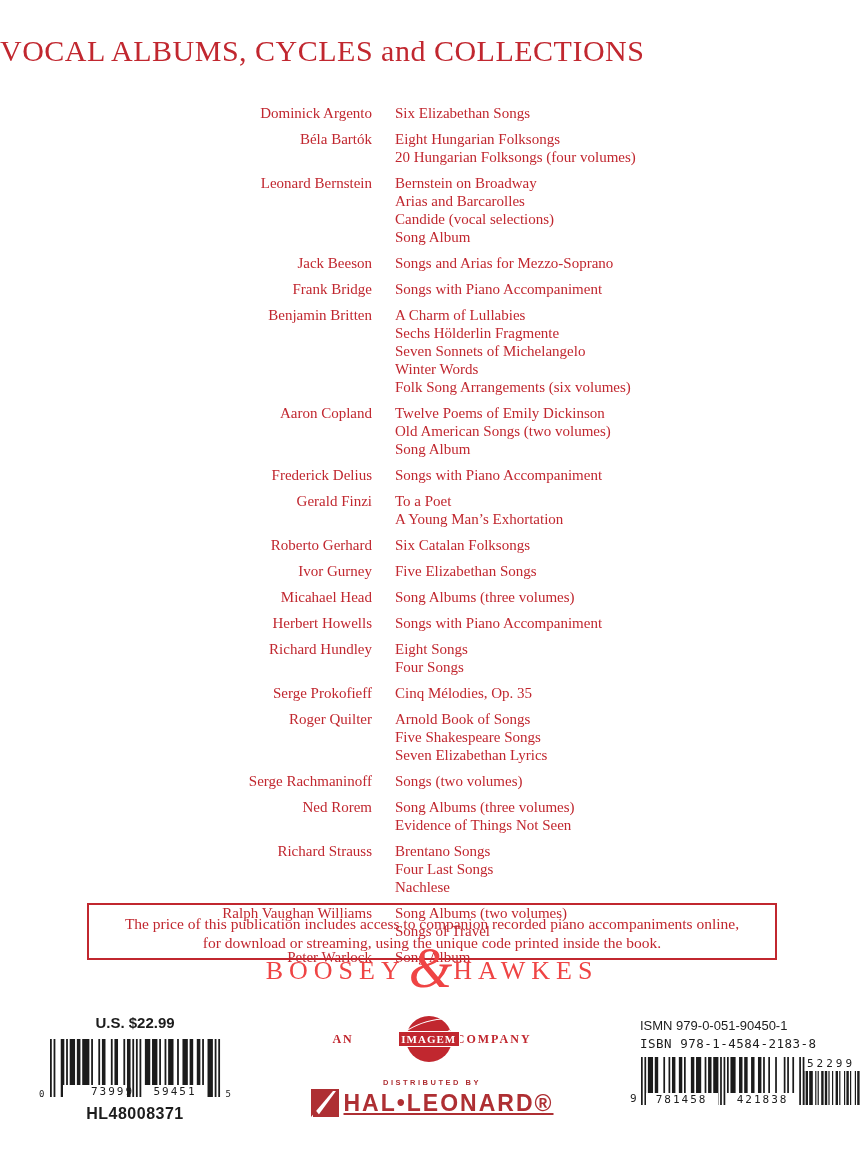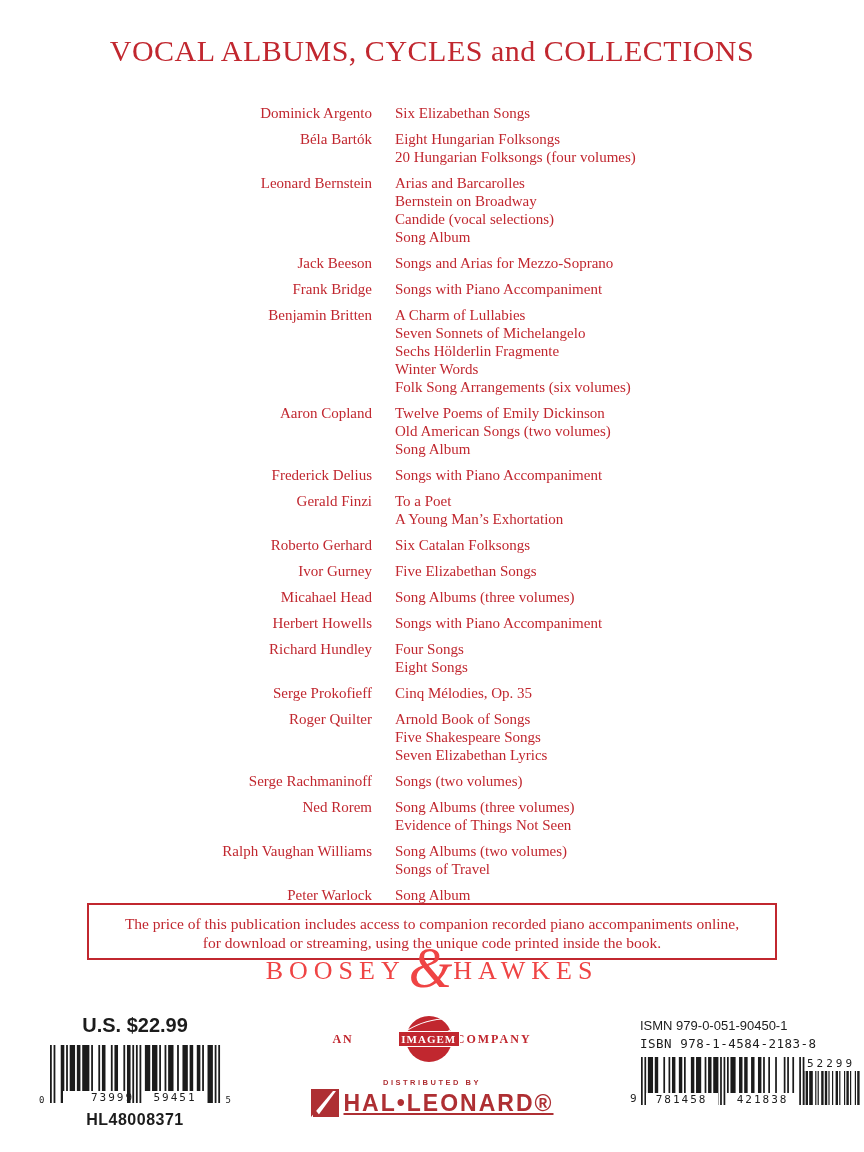--- a/index.html
+++ b/index.html
@@ -8,21 +8,21 @@
     --ink:#1c1c1c;
   }
   *{box-sizing:border-box;}
   body{margin:0;background:#ffffff;}
   .page{
     position:relative;width:864px;height:1152px;background:#fff;overflow:hidden;
     font-family:"Liberation Serif",serif;color:var(--red);
   }
   
   .title{
-    position:absolute;top:34px;left:0;right:0;margin:0;text-align:center;
+    position:absolute;top:34px;left:0;right:0;margin:0;
     font-size:30px;font-weight:normal;letter-spacing:0.5px;color:var(--red);
   }
   
   .catalog{position:absolute;top:104px;left:42px;width:780px;}
   .entry{display:grid;grid-template-columns:330px 1fr;column-gap:23px;margin-bottom:8px;}
   .composer{text-align:right;font-size:15px;line-height:18px;}
   .works{font-size:15px;line-height:18px;}
   
   .notice{
     position:absolute;top:903px;left:87px;width:690px;border:2px solid var(--red);
@@ -43,21 +43,21 @@
     font-size:11px;font-weight:bold;letter-spacing:1px;padding:1px 0;
   }
   
   .hal{position:absolute;top:1078px;left:0;right:0;text-align:center;color:var(--hal-red);}
   .hal-dist{font-family:"Liberation Sans",sans-serif;font-size:7.5px;font-weight:bold;letter-spacing:2.5px;margin-bottom:2px;}
   .hal-row{display:flex;justify-content:center;align-items:center;gap:5px;text-decoration:underline;}
   .hal-mark{display:block;}
   .hal-word{font-family:"Liberation Sans",sans-serif;font-size:23px;font-weight:bold;letter-spacing:2px;}
   
   .retail{position:absolute;left:44px;top:1014px;width:182px;text-align:center;color:var(--ink);}
-  .price{font-family:"Liberation Sans",sans-serif;font-size:20px;font-weight:bold;}
+  .price{font-family:"Liberation Sans",sans-serif;font-size:15px;font-weight:bold;}
   .upc{position:relative;width:170px;height:58px;margin:8px auto 0;}
   .upc svg,.ean svg,.addon svg{display:block;}
   .bars-abs{position:absolute;left:0;top:0;}
   .bc-chip{
     position:absolute;bottom:-1px;background:#fff;color:var(--ink);
     font-family:"DejaVu Sans Mono",monospace;font-size:11px;line-height:13px;letter-spacing:2px;text-align:center;
   }
   .chip-l{left:13px;width:64px;padding-left:28px;}
   .chip-r{right:13px;width:64px;}
   .bc-lead{position:absolute;left:-11px;bottom:-2px;font-family:"DejaVu Sans Mono",monospace;font-size:9px;}
@@ -92,44 +92,44 @@
       <div class="entry">
         <div class="composer">Béla Bartók</div>
         <div class="works">
           <div>Eight Hungarian Folksongs</div>
           <div>20 Hungarian Folksongs (four volumes)</div>
         </div>
       </div>
       <div class="entry">
         <div class="composer">Leonard Bernstein</div>
         <div class="works">
+          <div>Bernstein on Broadway</div>
           <div>Arias and Barcarolles</div>
-          <div>Bernstein on Broadway</div>
           <div>Candide (vocal selections)</div>
           <div>Song Album</div>
         </div>
       </div>
       <div class="entry">
         <div class="composer">Jack Beeson</div>
         <div class="works">
           <div>Songs and Arias for Mezzo-Soprano</div>
         </div>
       </div>
       <div class="entry">
         <div class="composer">Frank Bridge</div>
         <div class="works">
           <div>Songs with Piano Accompaniment</div>
         </div>
       </div>
       <div class="entry">
         <div class="composer">Benjamin Britten</div>
         <div class="works">
           <div>A Charm of Lullabies</div>
+          <div>Sechs Hölderlin Fragmente</div>
           <div>Seven Sonnets of Michelangelo</div>
-          <div>Sechs Hölderlin Fragmente</div>
           <div>Winter Words</div>
           <div>Folk Song Arrangements (six volumes)</div>
         </div>
       </div>
       <div class="entry">
         <div class="composer">Aaron Copland</div>
         <div class="works">
           <div>Twelve Poems of Emily Dickinson</div>
           <div>Old American Songs (two volumes)</div>
           <div>Song Album</div>
@@ -168,22 +168,22 @@
       </div>
       <div class="entry">
         <div class="composer">Herbert Howells</div>
         <div class="works">
           <div>Songs with Piano Accompaniment</div>
         </div>
       </div>
       <div class="entry">
         <div class="composer">Richard Hundley</div>
         <div class="works">
+          <div>Eight Songs</div>
           <div>Four Songs</div>
-          <div>Eight Songs</div>
         </div>
       </div>
       <div class="entry">
         <div class="composer">Serge Prokofieff</div>
         <div class="works">
           <div>Cinq Mélodies, Op. 35</div>
         </div>
       </div>
       <div class="entry">
         <div class="composer">Roger Quilter</div>
@@ -197,20 +197,28 @@
         <div class="composer">Serge Rachmaninoff</div>
         <div class="works">
           <div>Songs (two volumes)</div>
         </div>
       </div>
       <div class="entry">
         <div class="composer">Ned Rorem</div>
         <div class="works">
           <div>Song Albums (three volumes)</div>
           <div>Evidence of Things Not Seen</div>
+        </div>
+      </div>
+      <div class="entry">
+        <div class="composer">Richard Strauss</div>
+        <div class="works">
+          <div>Brentano Songs</div>
+          <div>Four Last Songs</div>
+          <div>Nachlese</div>
         </div>
       </div>
       <div class="entry">
         <div class="composer">Ralph Vaughan Williams</div>
         <div class="works">
           <div>Song Albums (two volumes)</div>
           <div>Songs of Travel</div>
         </div>
       </div>
       <div class="entry">

